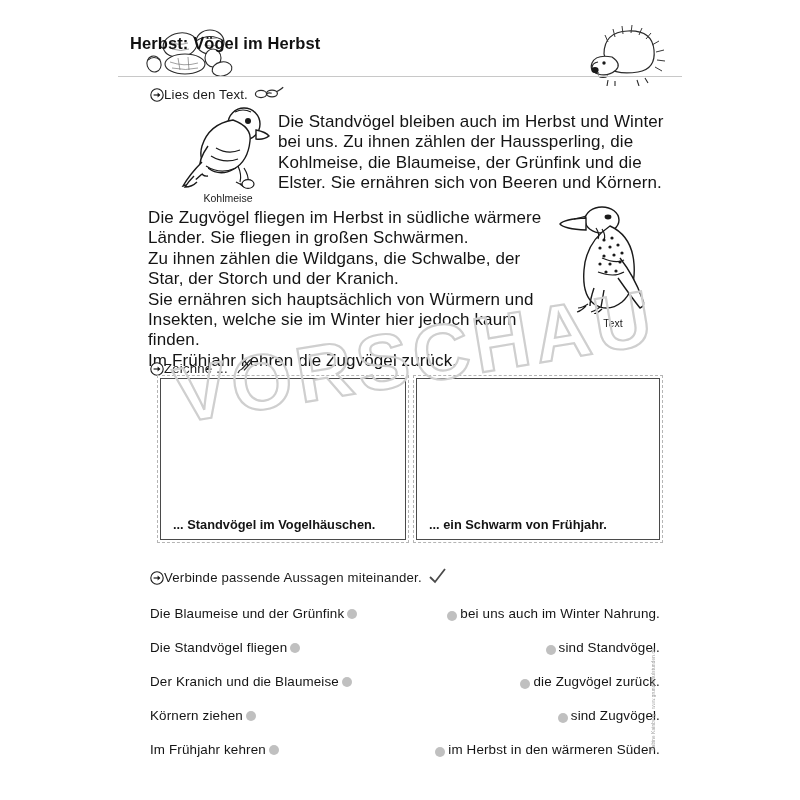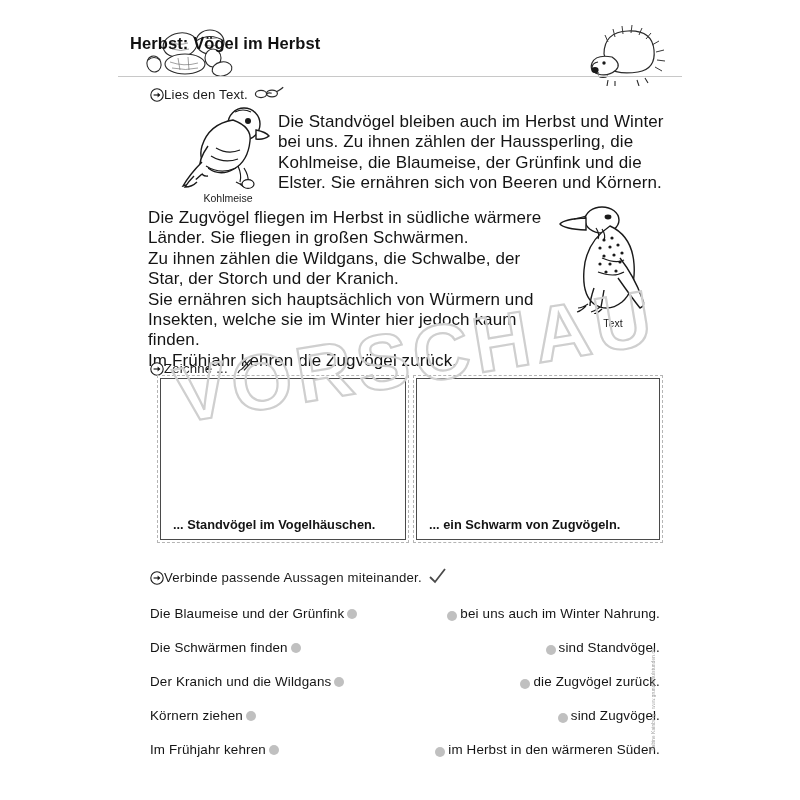--- a/index.html
+++ b/index.html
@@ -391,21 +391,21 @@
         <path d="M15.6 1.8 L18.4 3.6 L17 1 z" fill="#2a2a2a"></path>
       </svg>
     </span>
   </div>
 
   <div class="draw-area">
     <div class="draw-box" id="draw-box-1">
       <div class="draw-caption">... Standvögel im Vogelhäuschen.</div>
     </div>
     <div class="draw-box" id="draw-box-2">
-      <div class="draw-caption">... ein Schwarm von Zugvögeln.</div>
+      <div class="draw-caption">... ein Schwarm von Frühjahr.</div>
     </div>
   </div>
 
   <div class="task" id="task-verbinde">
     <span class="task-arrow">
       <svg viewBox="0 0 14 14" width="14" height="14">
         <circle cx="7" cy="7" r="6.2" fill="#ffffff" stroke="#1a1a1a" stroke-width="1.1"></circle>
         <path d="M3.6 7 h6" stroke="#1a1a1a" stroke-width="1.2" fill="none"></path>
         <path d="M7.6 4.4 L10.4 7 L7.6 9.6 z" fill="#1a1a1a"></path>
       </svg>
@@ -426,32 +426,32 @@
         <span class="dot"></span>
       </span>
       <span class="match-right">
         <span class="dot"></span>
         <span>bei uns auch im Winter Nahrung.</span>
       </span>
     </div>
 
     <div class="match-row">
       <span class="match-left">
-        <span>Die Schwärmen finden</span>
+        <span>Die Standvögel fliegen</span>
         <span class="dot"></span>
       </span>
       <span class="match-right">
         <span class="dot"></span>
         <span>sind Standvögel.</span>
       </span>
     </div>
 
     <div class="match-row">
       <span class="match-left">
-        <span>Der Kranich und die Wildgans</span>
+        <span>Der Kranich und die Blaumeise</span>
         <span class="dot"></span>
       </span>
       <span class="match-right">
         <span class="dot"></span>
         <span>die Zugvögel zurück.</span>
       </span>
     </div>
 
     <div class="match-row">
       <span class="match-left">

